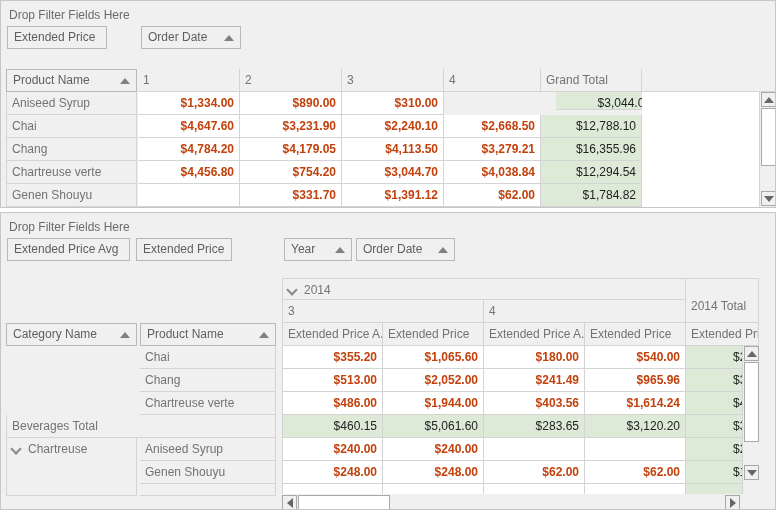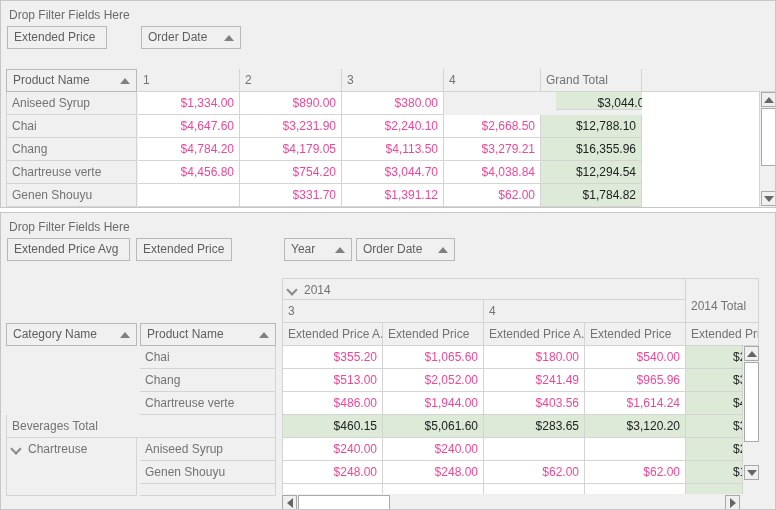--- a/index.html
+++ b/index.html
@@ -62,21 +62,21 @@
     border-right: 1px solid #d4d4d4;
     border-bottom: 1px solid #d4d4d4;
     font-size: 12px;
     line-height: 22px;
     padding: 0 5px;
     white-space: nowrap;
     overflow: hidden;
   }
   .hdr   { background: #f0f0f0; color: #737373; }
   .rowhd { background: #f0f0f0; color: #737373; }
-  .val   { background: #ffffff; color: #ec4899; text-align: right; }
+  .val   { background: #ffffff; color: #c2410c; text-align: right; font-weight: bold; }
   .tot   { background: #dcead7; color: #222222; text-align: right; }
   .empty-area { position:absolute; background:#ffffff; }
 
   
   .chev {
     display: inline-block;
     width: 10px; height: 10px;
     position: relative;
     margin-right: 6px;
     vertical-align: -1px;
@@ -169,21 +169,21 @@
   <div class="cell hdr" style="left:137px; top:68px; width:102px; height:23px;">1</div>
   <div class="cell hdr" style="left:239px; top:68px; width:102px; height:23px;">2</div>
   <div class="cell hdr" style="left:341px; top:68px; width:102px; height:23px;">3</div>
   <div class="cell hdr" style="left:443px; top:68px; width:97px; height:23px;">4</div>
   <div class="cell hdr" style="left:540px; top:68px; width:101px; height:23px;">Grand Total</div>
   <div class="cell hdr" style="left:641px; top:68px; width:134px; height:23px; border-right:none;"></div>
 
   <div class="cell rowhd" style="left:5px; top:91px; width:131px; height:23px; border-left:1px solid #d4d4d4;">Aniseed Syrup</div>
   <div class="cell val" style="left:137px; top:91px; width:102px; height:23px;">$1,334.00</div>
   <div class="cell val" style="left:239px; top:91px; width:102px; height:23px;">$890.00</div>
-  <div class="cell val" style="left:341px; top:91px; width:102px; height:23px;">$380.00</div>
+  <div class="cell val" style="left:341px; top:91px; width:102px; height:23px;">$310.00</div>
   <div class="cell tot" style="left:555px; top:91px; width:101px; height:18px;">$3,044.00</div>
 
   <div class="cell rowhd" style="left:5px; top:114px; width:131px; height:23px; border-left:1px solid #d4d4d4;">Chai</div>
   <div class="cell val" style="left:137px; top:114px; width:102px; height:23px;">$4,647.60</div>
   <div class="cell val" style="left:239px; top:114px; width:102px; height:23px;">$3,231.90</div>
   <div class="cell val" style="left:341px; top:114px; width:102px; height:23px;">$2,240.10</div>
   <div class="cell val" style="left:443px; top:114px; width:97px; height:23px;">$2,668.50</div>
   <div class="cell tot" style="left:540px; top:114px; width:101px; height:23px;">$12,788.10</div>
 
   <div class="cell rowhd" style="left:5px; top:137px; width:131px; height:23px; border-left:1px solid #d4d4d4;">Chang</div>

